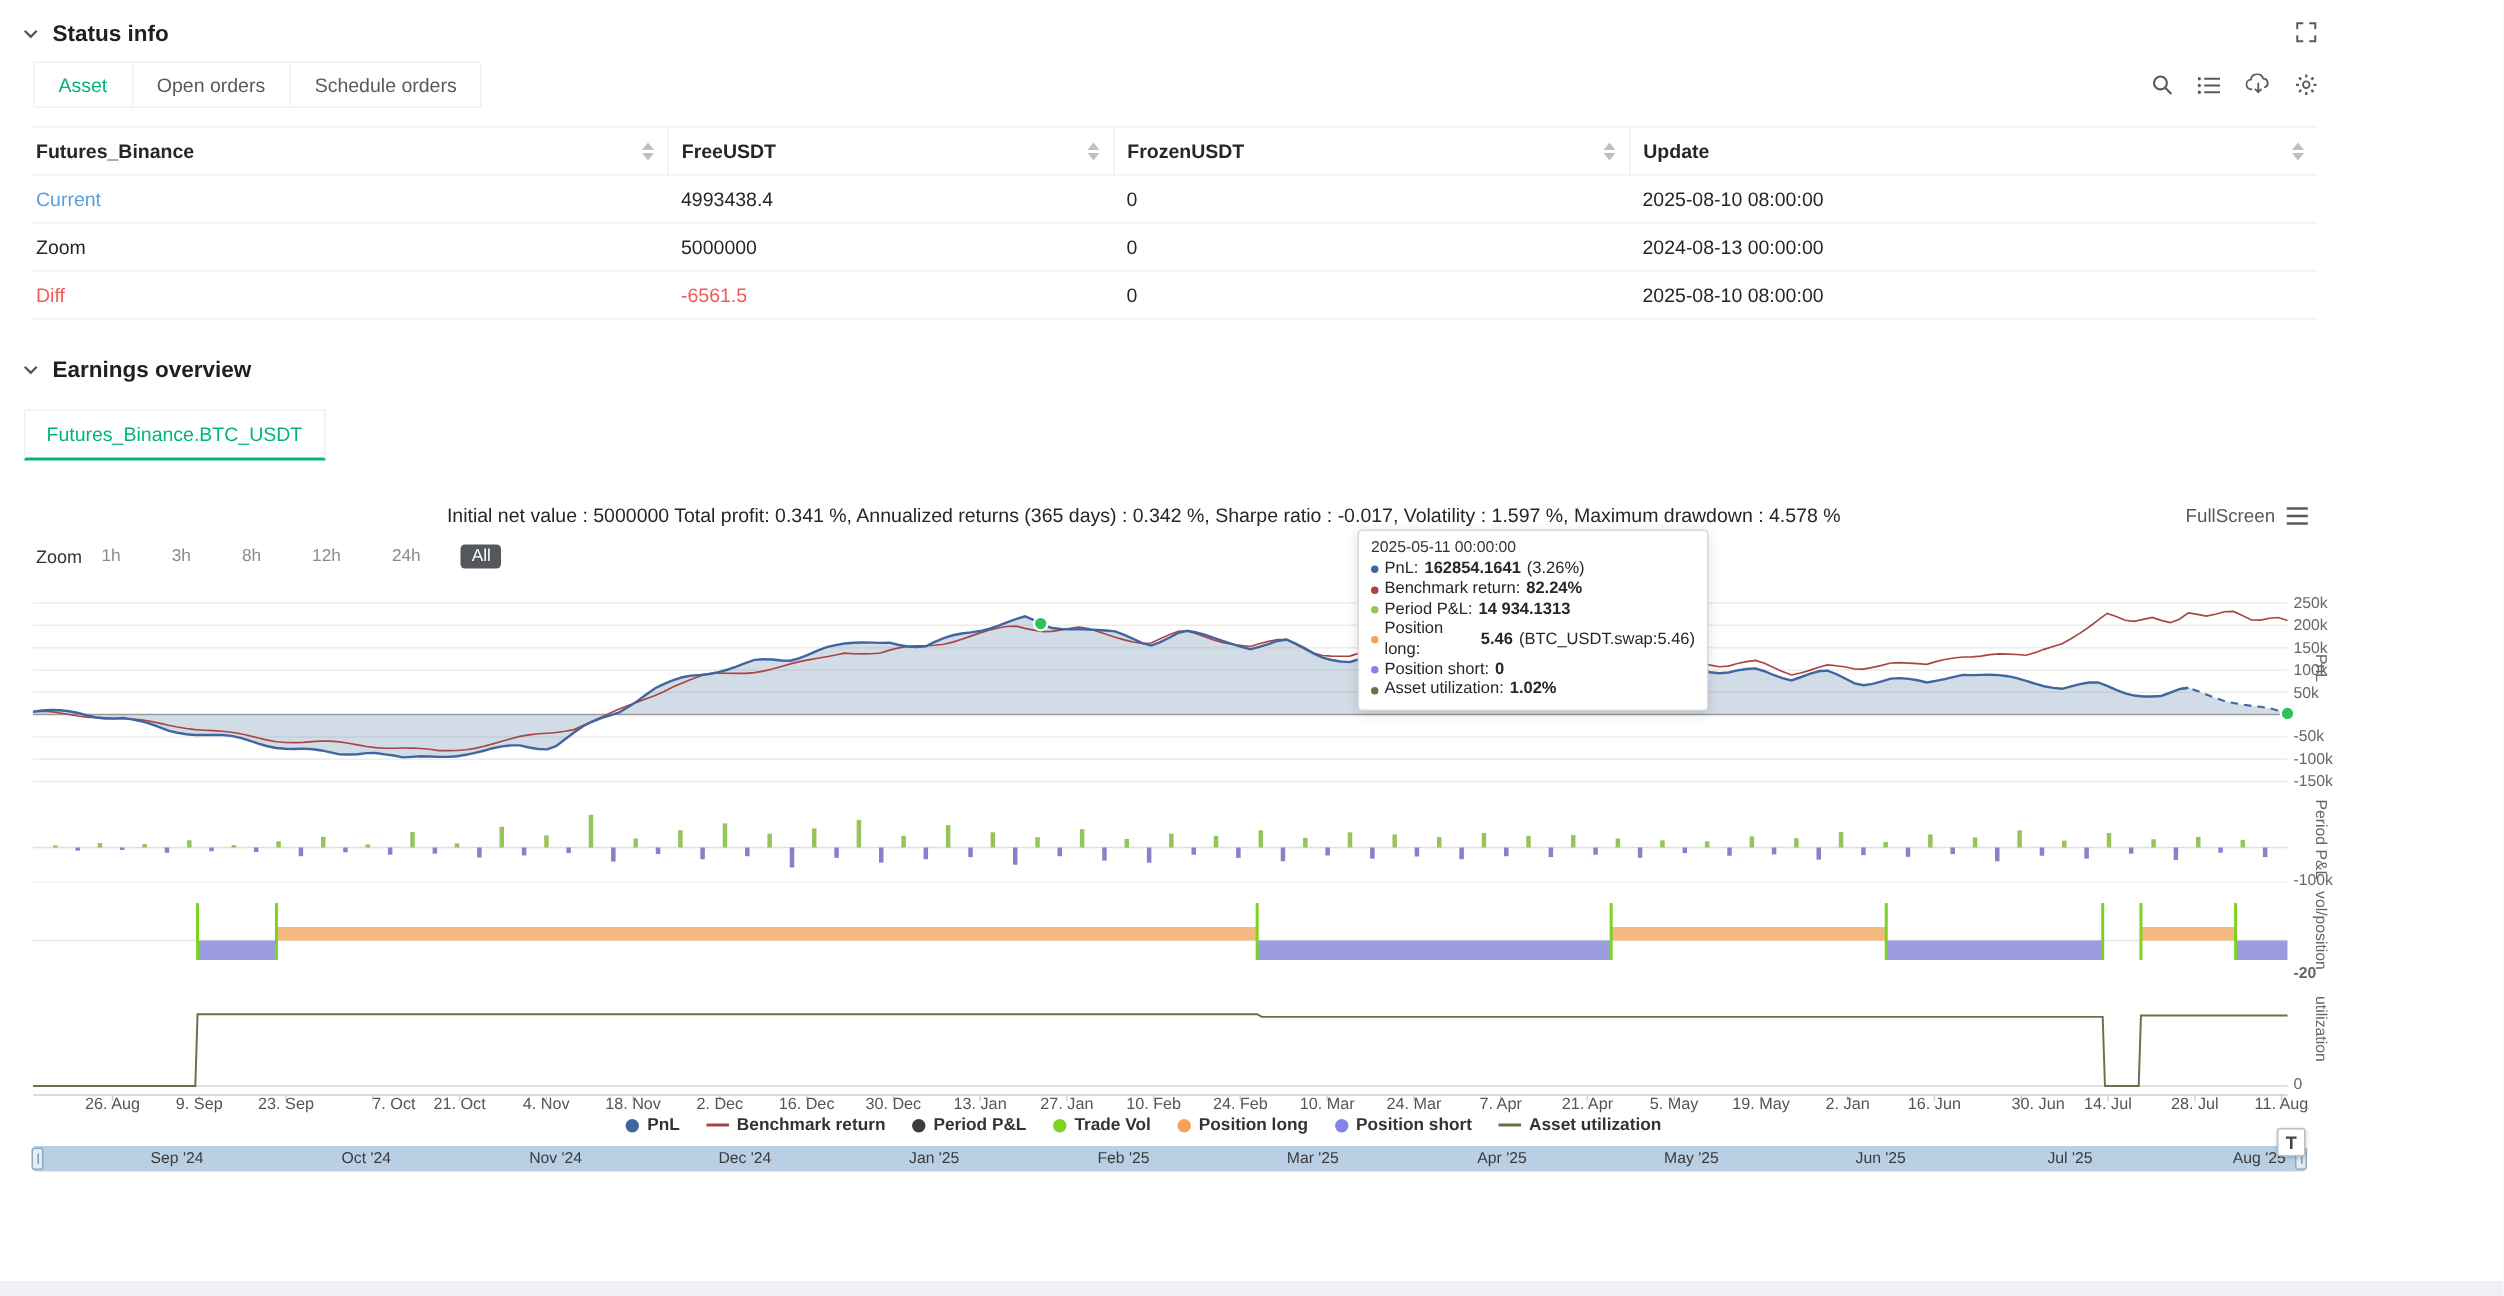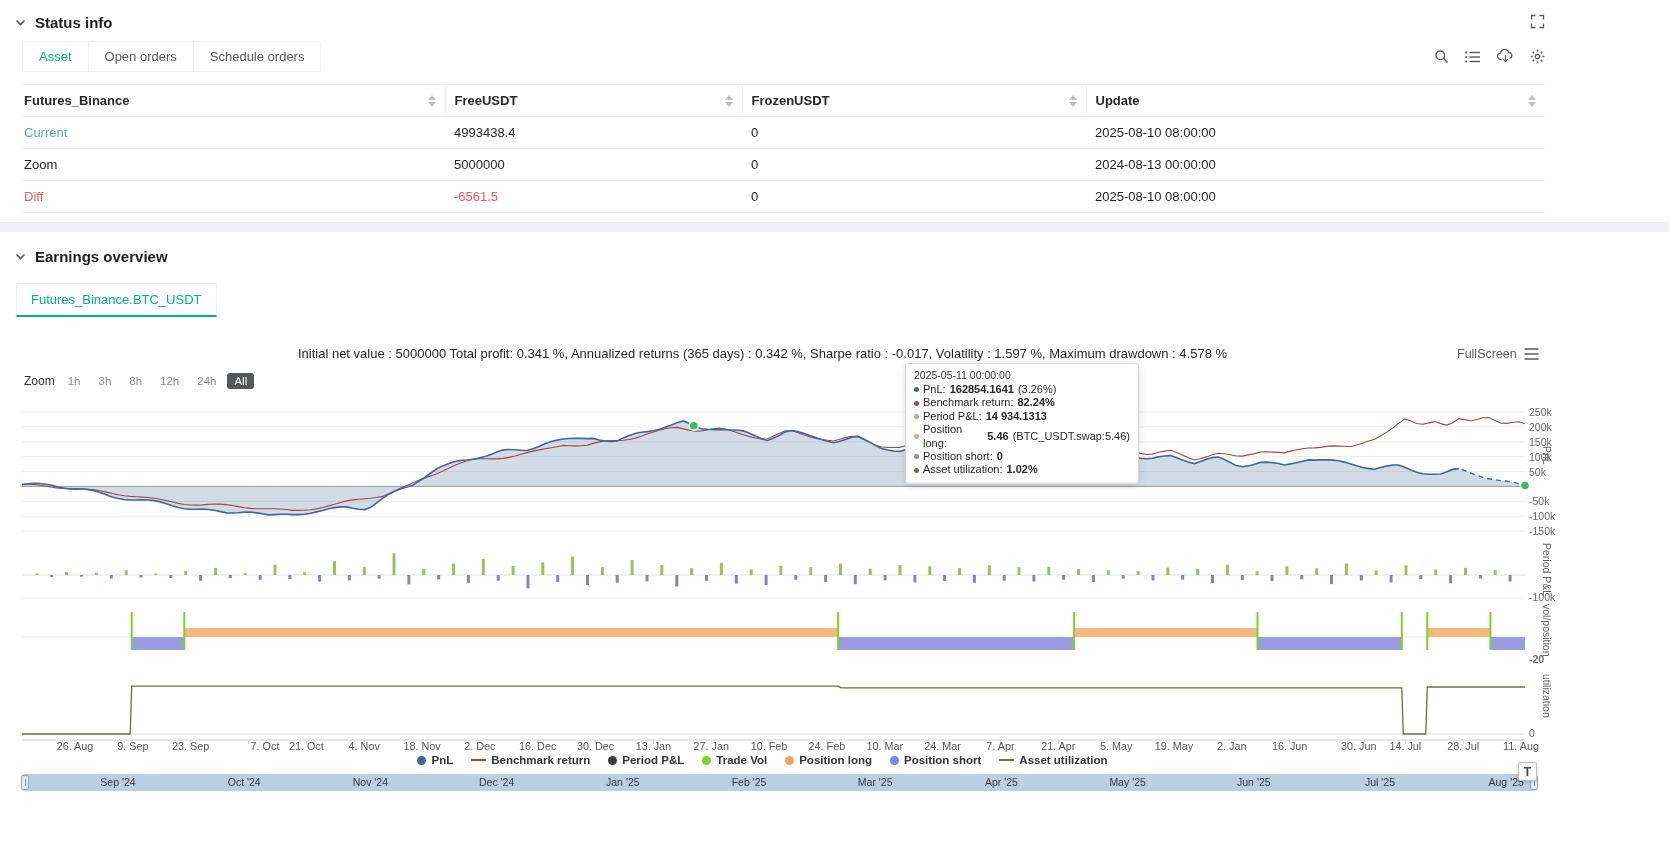--- a/index.html
+++ b/index.html
@@ -25,21 +25,21 @@
   thead th:first-child,tbody td:first-child{padding-left:2px}
   tbody td{padding:8px 9px;border-bottom:1px solid #f0f0f0;color:#262626}
   td.link{color:#5b9dd9;cursor:pointer}
   td.danger{color:#f25a5a}
   .th-inner{display:flex;align-items:center;justify-content:space-between}
   .carets{display:inline-flex;flex-direction:column;gap:2px;cursor:pointer}
   .carets i{display:block;width:0;height:0;border-left:4px solid transparent;border-right:4px solid transparent}
   .carets i.up{border-bottom:5px solid #bfbfbf}
   .carets i.dn{border-top:5px solid #bfbfbf}
 
-  .earnings-card{margin-top:10px;height:632px;position:relative;overflow:hidden;padding-top:12px}
+  .earnings-card{margin-top:0;height:632px;position:relative;overflow:hidden;padding-top:12px}
   .etab{display:inline-block;border:1px solid #f0f0f0;border-bottom:2px solid #00b578;padding:8px 14px;color:#00b578;font-size:13px;margin:10px 0 0 16px;cursor:pointer;background:#fff}
   .chart-wrap{position:absolute;top:104px;left:0;width:1321px;height:528px}
   .summary{position:absolute;top:10px;left:0;width:1525px;text-align:center;font-size:13px;color:#262626}
   .fullscreen{position:absolute;top:11px;left:1457px;font-size:12.5px;color:#595959;cursor:pointer}
   .ctx-menu{position:absolute;top:12px;left:1524px;cursor:pointer;display:inline-flex}
   .zoom-row{position:absolute;top:37px;left:24px;display:flex;align-items:center;gap:6px;font-size:12px;color:#333}
   .zbtn{padding:2px 7px;color:#8a8a8a;font-size:11.5px;border-radius:3px;cursor:pointer}
   .zbtn.active{background:#54575b;color:#fff}
   #chart-svg{position:absolute;top:64px;left:22px;overflow:visible}
   .tooltip{position:absolute;top:27px;left:905px;width:234px;background:#fff;border:1px solid #d9d9d9;border-radius:3px;box-shadow:0 2px 8px rgba(0,0,0,.13);padding:5px 8px 6px;font-size:11px;z-index:5}
@@ -222,21 +222,21 @@
       <div class="summary">Initial net value : 5000000 Total profit: 0.341 %, Annualized returns (365 days) : 0.342 %, Sharpe ratio : -0.017, Volatility : 1.597 %, Maximum drawdown : 4.578 %</div>
       <span class="fullscreen">FullScreen</span>
       <span class="ctx-menu">
         <svg width="15" height="12" viewBox="0 0 15 12" stroke="#595959" stroke-width="1.6">
             <path d="M0.5 1h14M0.5 6h14M0.5 11h14"></path>
           </svg>
       </span>
 
       <div class="zoom-row">
         <span>Zoom</span>
-        <span id="zoom-buttons" style="display:flex;gap:4px">
+        <span id="zoom-buttons" style="display:flex;gap:20px">
             <span class="zbtn">1h</span>
             <span class="zbtn">3h</span>
             <span class="zbtn">8h</span>
             <span class="zbtn">12h</span>
             <span class="zbtn">24h</span>
             <span class="zbtn active">All</span>
           </span>
       </div>
 
       <svg id="chart-svg" width="1503" height="345" viewBox="0 0 1503 345">
@@ -414,21 +414,21 @@
           <span class="ylab" style="top: 174.15px;">-100k</span>
           <span class="ylab" style="top: 189.025px;">-150k</span>
           <span class="ylab" style="top: 255px;">-100k</span>
           <span class="ylab" style="top: 317px; font-weight: bold;">-20</span>
           <span class="ylab" style="top: 391px;">0</span>
         </div>
       <div class="x-labels" id="x-labels">
           <span class="xlab" style="left: 46px;">26. Aug</span>
           <span class="xlab" style="left: 103.84px;">9. Sep</span>
           <span class="xlab" style="left: 161.68px;">23. Sep</span>
-          <span class="xlab" style="left: 236px;">7. Oct</span>
+          <span class="xlab" style="left: 219px; text-align: right;">7. Oct</span>
           <span class="xlab" style="left: 277.36px;">21. Oct</span>
           <span class="xlab" style="left: 335.2px;">4. Nov</span>
           <span class="xlab" style="left: 393.04px;">18. Nov</span>
           <span class="xlab" style="left: 450.88px;">2. Dec</span>
           <span class="xlab" style="left: 508.72px;">16. Dec</span>
           <span class="xlab" style="left: 566.56px;">30. Dec</span>
           <span class="xlab" style="left: 624.4px;">13. Jan</span>
           <span class="xlab" style="left: 682.24px;">27. Jan</span>
           <span class="xlab" style="left: 740.08px;">10. Feb</span>
           <span class="xlab" style="left: 797.92px;">24. Feb</span>

